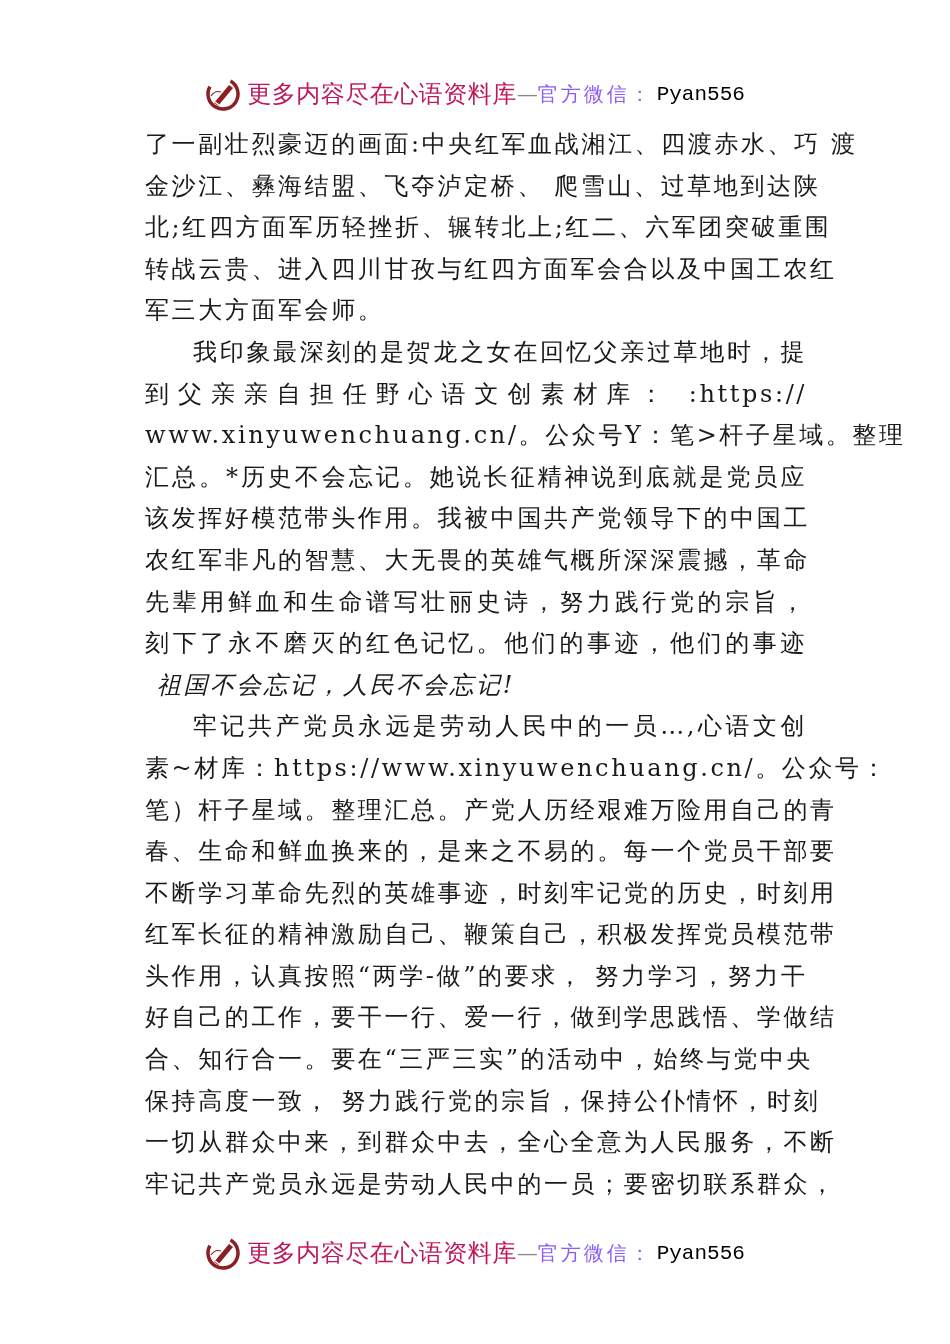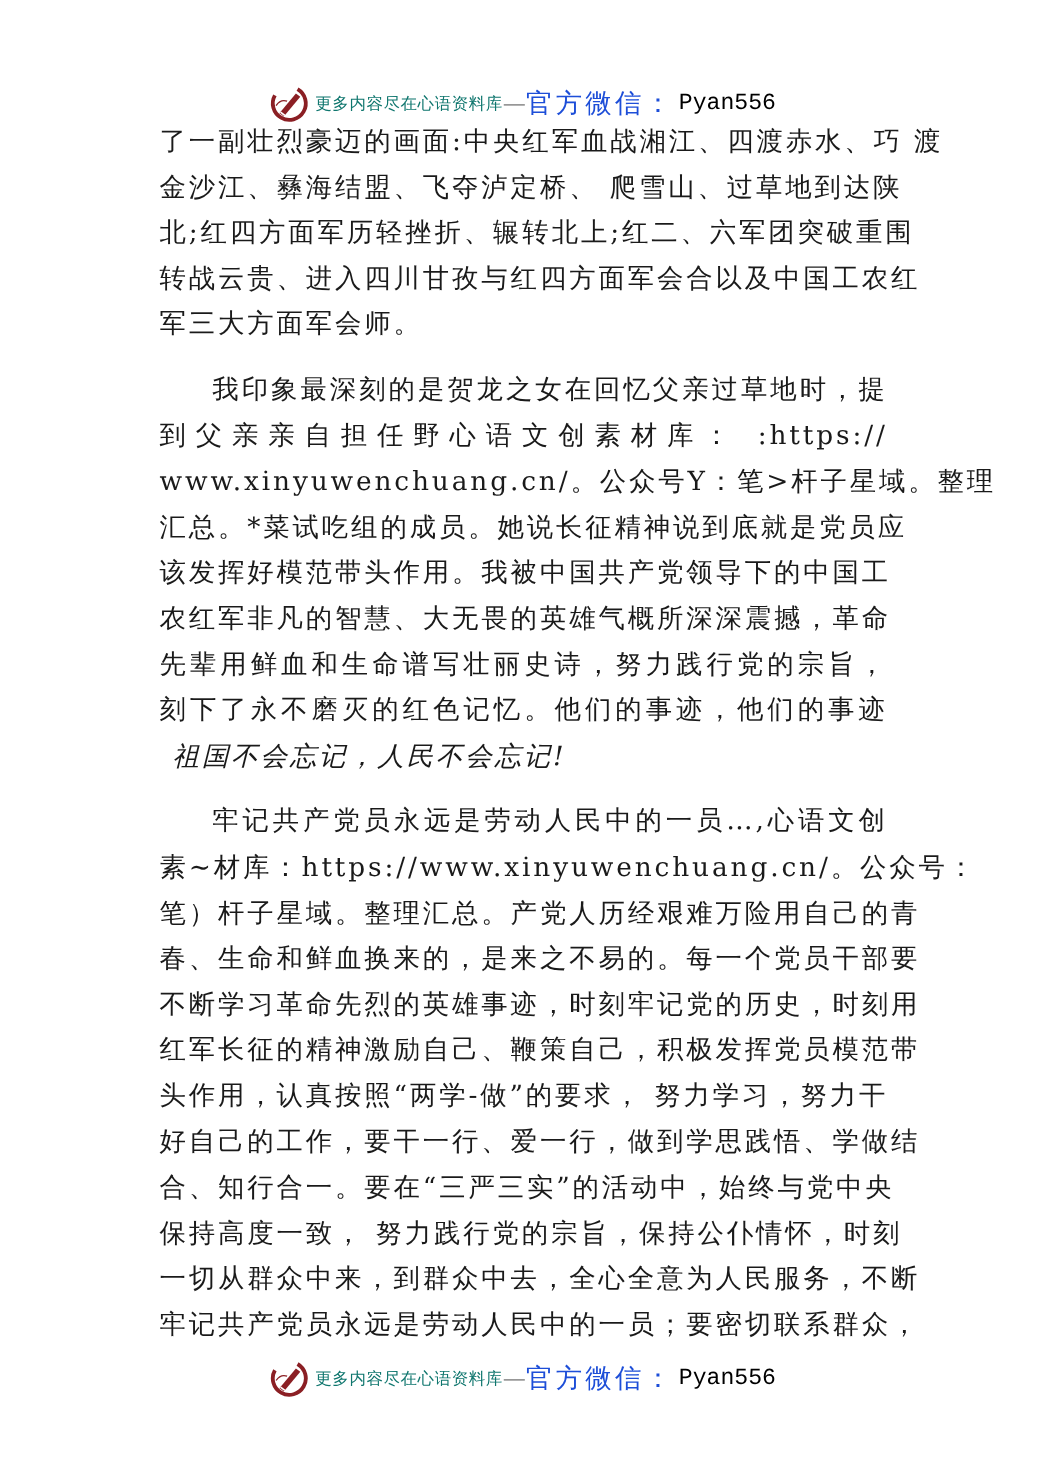--- a/index.html
+++ b/index.html
@@ -27,66 +27,65 @@
   .banner.top { top: 74px; }
   .banner.bottom { top: 1233px; }
   .banner .logo {
     width: 36px;
     height: 36px;
     margin-right: 6px;
     flex: 0 0 auto;
   }
   .banner .promo {
     font-family: Liberation Serif, serif;
-    font-size: 15px;
-    color: #0f766e;
+    font-size: 24px;
+    color: #be185d;
     letter-spacing: 0.5px;
     white-space: nowrap;
   }
   .banner .dash {
     font-size: 21px;
     color: #8a8a8a;
     white-space: nowrap;
   }
   .banner .wechat {
     font-family: "DejaVu Serif", "Liberation Serif", serif;
-    font-size: 24px;
-    color: #1d4ed8;
+    font-size: 20px;
+    color: #8b5cf6;
     white-space: nowrap;
     letter-spacing: 3px;
   }
   .banner .wechat-id {
     font-family: Liberation Mono, monospace;
     font-size: 21px;
     color: #000000;
     white-space: nowrap;
     margin-left: 4px;
   }
   .content {
     position: absolute;
     left: 145px;
-    top: 108px;
+    top: 124px;
     width: 662px;
   }
   .line {
     height: 41.6px;
     line-height: 41.6px;
     font-size: 24px;
     white-space: nowrap;
     letter-spacing: 2.6px;
     text-align: justify;
     text-align-last: justify;
     overflow: visible;
   }
   .line.last {
     text-align-last: left;
   }
   .line.indent {
     padding-left: 48px;
-    margin-top: 18px;
   }
   .line.half-indent {
     padding-left: 12px;
     font-style: italic;
   }
 </style>
 </head>
 <body>
 
 <div class="banner top">
@@ -104,21 +103,21 @@
 
 <div class="content">
   <div class="line">了一副壮烈豪迈的画面:中央红军血战湘江、四渡赤水、巧 渡</div>
   <div class="line">金沙江、彝海结盟、飞夺泸定桥、 爬雪山、过草地到达陕</div>
   <div class="line">北;红四方面军历轻挫折、辗转北上;红二、六军团突破重围</div>
   <div class="line">转战云贵、进入四川甘孜与红四方面军会合以及中国工农红</div>
   <div class="line last">军三大方面军会师。</div>
   <div class="line indent">我印象最深刻的是贺龙之女在回忆父亲过草地时，提</div>
   <div class="line">到父亲亲自担任野心语文创素材库： :https://</div>
   <div class="line">www.xinyuwenchuang.cn/。公众号Y：笔&gt;杆子星域。整理</div>
-  <div class="line">汇总。*菜试吃组的成员。她说长征精神说到底就是党员应</div>
+  <div class="line">汇总。*历史不会忘记。她说长征精神说到底就是党员应</div>
   <div class="line">该发挥好模范带头作用。我被中国共产党领导下的中国工</div>
   <div class="line">农红军非凡的智慧、大无畏的英雄气概所深深震撼，革命</div>
   <div class="line">先辈用鲜血和生命谱写壮丽史诗，努力践行党的宗旨，</div>
   <div class="line">刻下了永不磨灭的红色记忆。他们的事迹，他们的事迹</div>
   <div class="line last half-indent">祖国不会忘记，人民不会忘记!</div>
   <div class="line indent">牢记共产党员永远是劳动人民中的一员…,心语文创</div>
   <div class="line last">素~材库：https://www.xinyuwenchuang.cn/。公众号：</div>
   <div class="line">笔）杆子星域。整理汇总。产党人历经艰难万险用自己的青</div>
   <div class="line">春、生命和鲜血换来的，是来之不易的。每一个党员干部要</div>
   <div class="line">不断学习革命先烈的英雄事迹，时刻牢记党的历史，时刻用</div>

